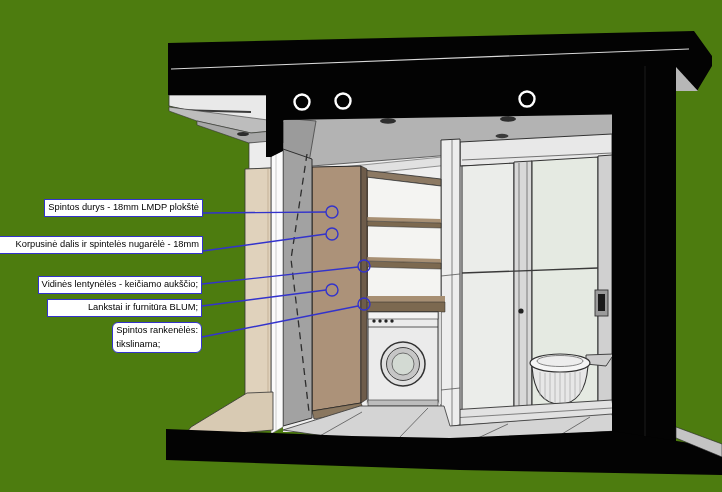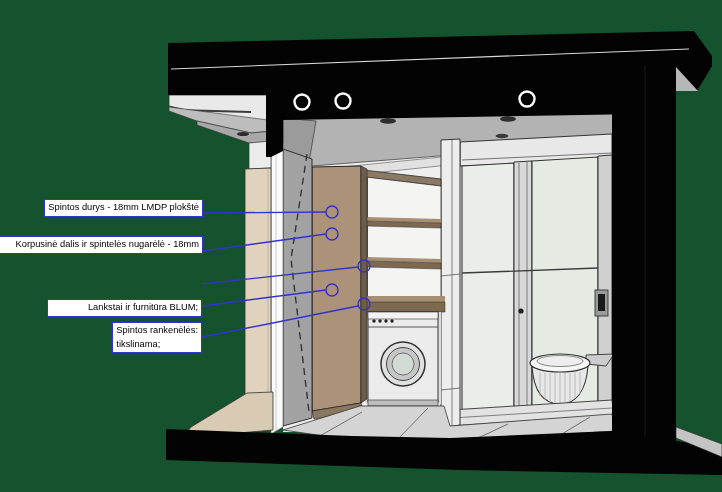--- a/index.html
+++ b/index.html
@@ -1,19 +1,19 @@
 <!DOCTYPE html>
 <html><head>
 <meta charset="utf-8">
 <style>
   html,body{margin:0;padding:0;background:#ffffff;}
   .stage{
     position:relative;
     width:722px;height:492px;
-    background:#14532d;
+    background:#4d7c0f;
     overflow:hidden;
     font-family:"Liberation Sans", sans-serif;
   }
   .stage svg{position:absolute;left:0;top:0;}
   .callout{
     position:absolute;
     border:1px solid #3333cc;
     background:#ffffff;
     color:#000000;
     font-size:9.3px;
@@ -197,23 +197,26 @@
   </svg>
 
   <div class="callout" style="top:199px; right:519px;">
     <span>Spintos durys - 18mm LMDP plokštė</span>
   </div>
 
   <div class="callout align-right" style="top:236px; right:519px;">
     <span>Korpusinė dalis ir spintelės nugarėlė - 18mm</span>
   </div>
 
+  <div class="callout" style="top:276px; right:520px;">
+    <span>Vidinės lentynėlės - keičiamo aukščio;</span>
+  </div>
 
   <div class="callout" style="top:299px; right:520px;padding-left:40px;">
     <span>Lankstai ir furnitūra BLUM;</span>
   </div>
 
-  <div class="callout" style="top:322px; right:520px;">
+  <div class="callout" style="top:322px; right:520px;border-radius:6px;">
     <span>Spintos rankenėlės:</span>
     <span>tikslinama;</span>
   </div>
 
 </div>
 
 </body></html>

